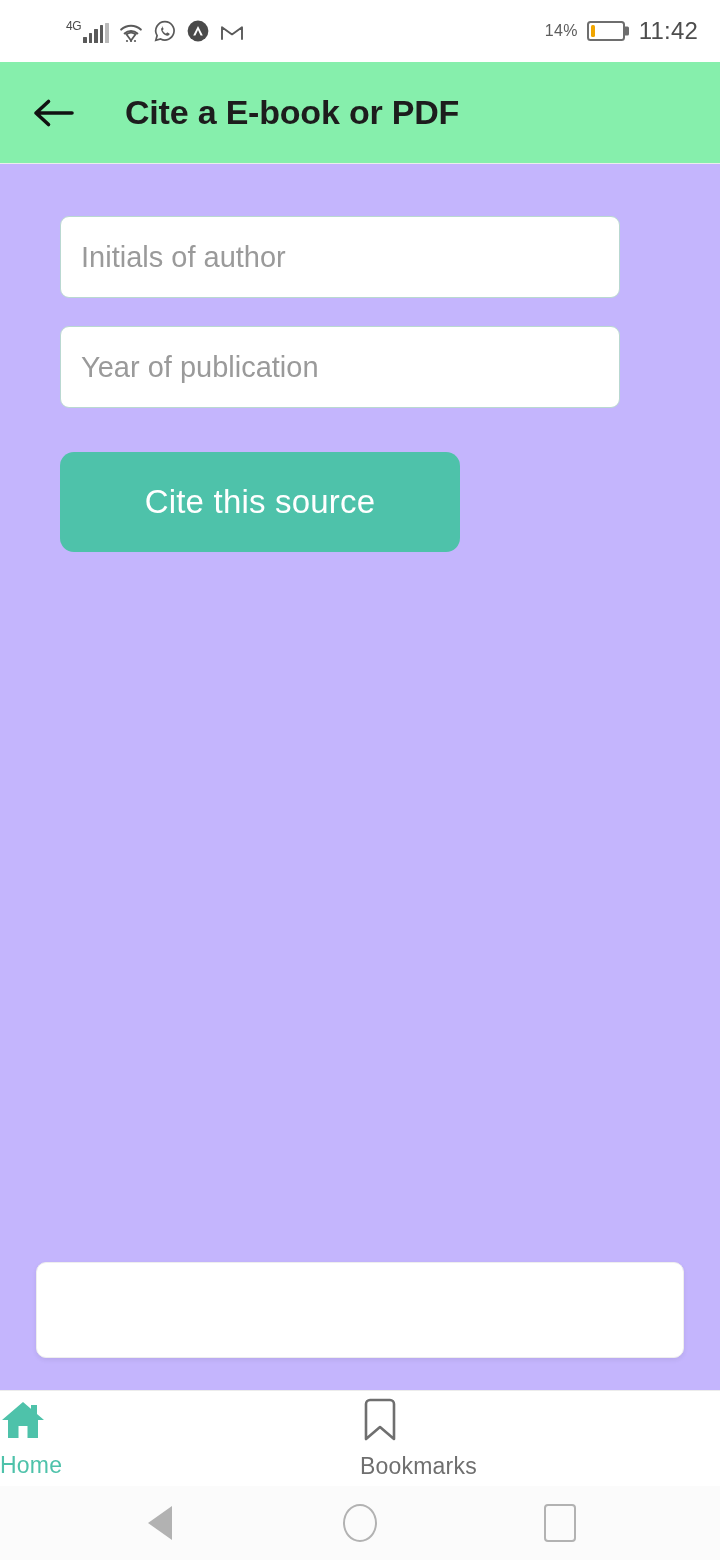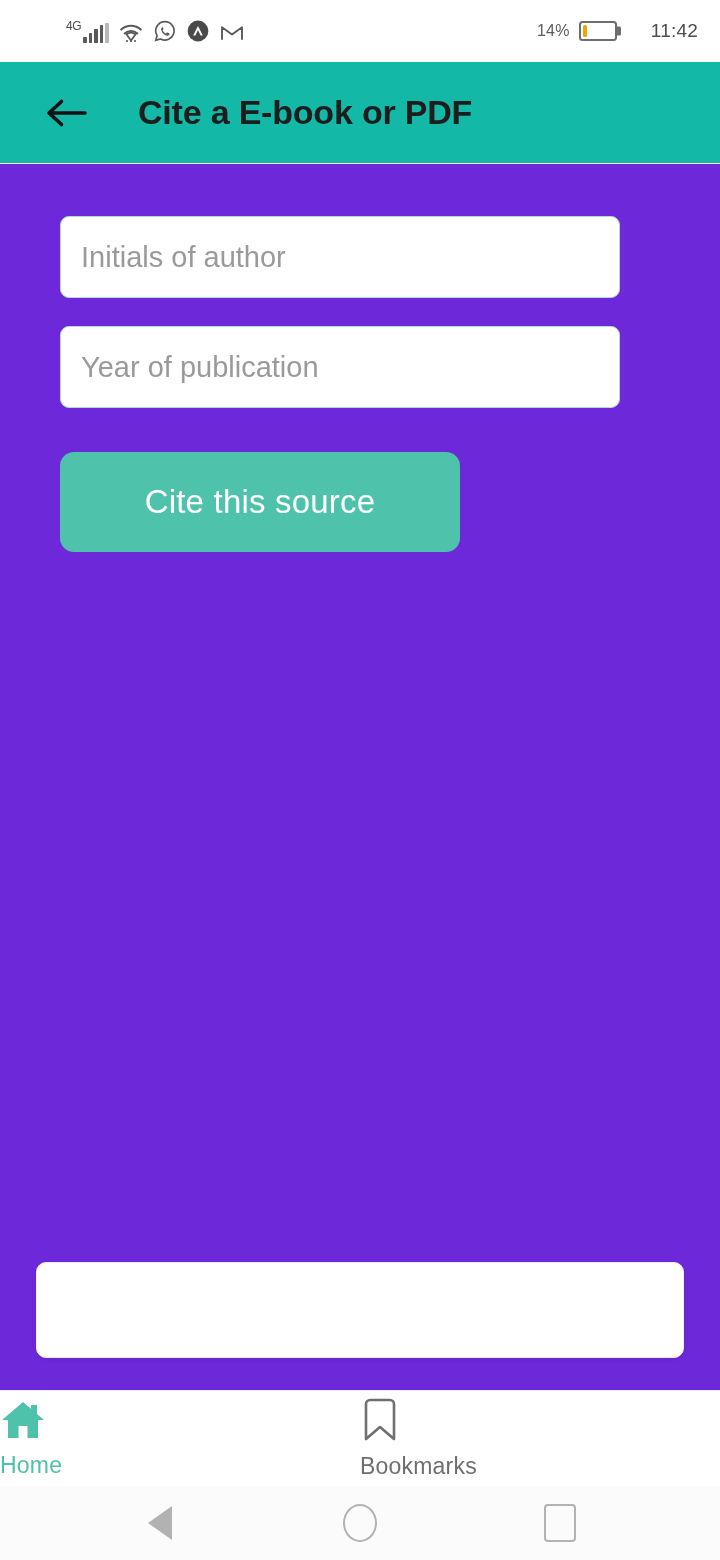--- a/index.html
+++ b/index.html
@@ -38,45 +38,45 @@
   .batt-pct { font-size:16px; color:#5d5d5d; letter-spacing:0.3px; }
   .batt {
     width:38px; height:20px; border:2.4px solid #6e6e6e; border-radius:3.5px;
     position:relative; display:flex; align-items:center; padding:2px;
   }
   .batt::after {
     content:""; position:absolute; right:-6px; top:50%; transform:translateY(-50%);
     width:3.5px; height:9px; background:#6e6e6e; border-radius:0 1.5px 1.5px 0;
   }
   .batt-fill { height:100%; width:20%; background:#f0a500; border-radius:1.5px; }
-  .sb-clock { font-size:19px; color:#4d4d4d; margin-left:25px; letter-spacing:0.2px; }
+  .sb-clock { font-size:24px; color:#4d4d4d; margin-left:5px; letter-spacing:0.2px; }
 
   
   .appbar {
     height:102px; flex:0 0 102px;
     display:flex; align-items:center;
-    padding-left:38px;
-    background:#14b8a6;
+    padding-left:25px;
+    background:#86efac;
     border-bottom:1px solid #ececec;
     box-shadow:0 1px 0 #f3f3f3;
   }
   .back-btn {
     width:56px; height:56px;
     display:flex; align-items:center; justify-content:center;
     cursor:pointer; flex:0 0 56px;
   }
   .appbar-title {
     font-size:34px; font-weight:bold; color:#1d1d1d;
     margin-left:44px; letter-spacing:-0.2px;
   }
 
   
   .content {
     flex:1 1 auto; position:relative;
-    background:#6d28d9; overflow:hidden;
+    background:#c4b5fd; overflow:hidden;
   }
   .form { padding:52px 60px 0 60px; }
   .field {
     width:560px; height:82px;
     border:1.4px solid #b9d8d1;
     border-radius:9px;
     background:#ffffff;
     display:flex; align-items:center;
     padding:0 0 0 2px;
     margin-bottom:28px;

